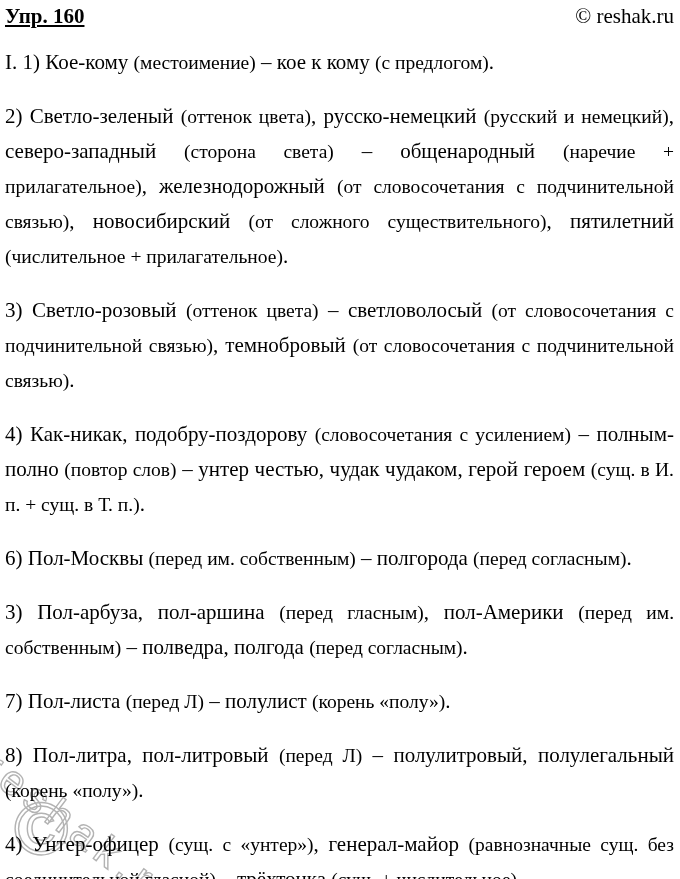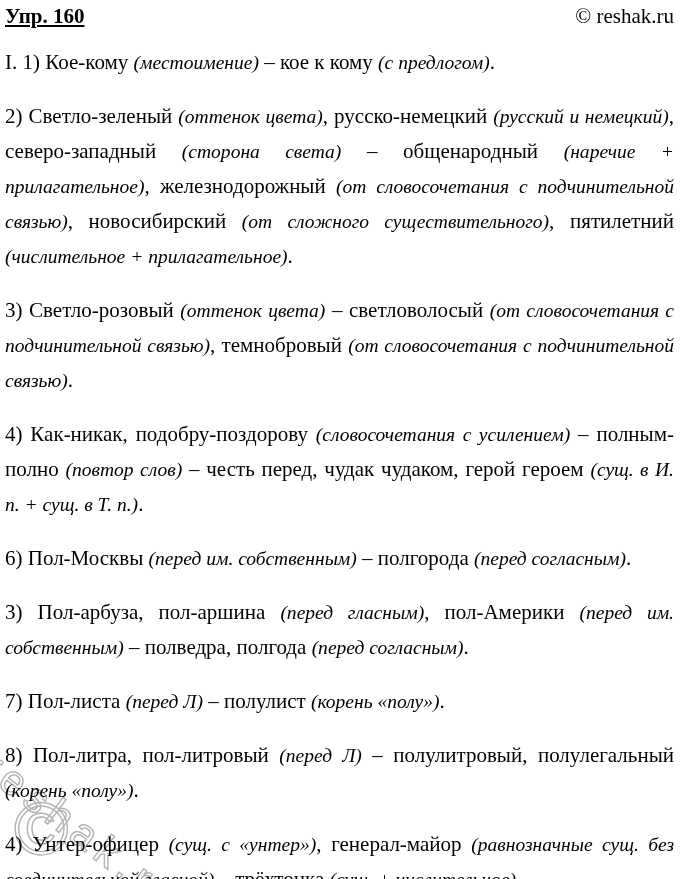--- a/index.html
+++ b/index.html
@@ -34,21 +34,20 @@
     font-weight: bold;
     text-decoration: underline;
   }
   .para {
     font-size: 21px;
     line-height: 34px;
     text-align: justify;
     margin: 0 0 19px 0;
   }
   .it {
-    font-style: italic;
     font-size: 0.93em;
   }
   
   .watermark {
     position: absolute;
     left: 0;
     top: 0;
     width: 680px;
     height: 879px;
     z-index: 1;
@@ -95,21 +94,21 @@
   <div class="content">
     <div class="doc-header">
       <span class="exercise">Упр. 160</span>
       <span class="copyright">© reshak.ru</span>
     </div>
 
     <div>
         <p class="para"><span>I. 1) Кое-кому </span><span class="it">(местоимение)</span><span> – кое к кому </span><span class="it">(с предлогом)</span><span>.</span></p>
         <p class="para"><span>2) Светло-зеленый </span><span class="it">(оттенок цвета)</span><span>, русско-немецкий </span><span class="it">(русский и немецкий)</span><span>, северо-западный </span><span class="it">(сторона света)</span><span> – общенародный </span><span class="it">(наречие + прилагательное)</span><span>, железнодорожный </span><span class="it">(от словосочетания с подчинительной связью)</span><span>, новосибирский </span><span class="it">(от сложного существительного)</span><span>, пятилетний </span><span class="it">(числительное + прилагательное)</span><span>.</span></p>
         <p class="para"><span>3) Светло-розовый </span><span class="it">(оттенок цвета)</span><span> – светловолосый </span><span class="it">(от словосочетания с подчинительной связью)</span><span>, темнобровый </span><span class="it">(от словосочетания с подчинительной связью)</span><span>.</span></p>
-        <p class="para"><span>4) Как-никак, подобру-поздорову </span><span class="it">(словосочетания с усилением)</span><span> – полным-полно </span><span class="it">(повтор слов)</span><span> – честь перед, чудак чудаком, герой героем </span><span class="it">(сущ. в И. п. + сущ. в Т. п.)</span><span>.</span></p>
+        <p class="para"><span>4) Как-никак, подобру-поздорову </span><span class="it">(словосочетания с усилением)</span><span> – полным-полно </span><span class="it">(повтор слов)</span><span> – унтер честью, чудак чудаком, герой героем </span><span class="it">(сущ. в И. п. + сущ. в Т. п.)</span><span>.</span></p>
         <p class="para"><span>6) Пол-Москвы </span><span class="it">(перед им. собственным)</span><span> – полгорода </span><span class="it">(перед согласным)</span><span>.</span></p>
         <p class="para"><span>3) Пол-арбуза, пол-аршина </span><span class="it">(перед гласным)</span><span>, пол-Америки </span><span class="it">(перед им. собственным)</span><span> – полведра, полгода </span><span class="it">(перед согласным)</span><span>.</span></p>
         <p class="para"><span>7) Пол-листа </span><span class="it">(перед Л)</span><span> – полулист </span><span class="it">(корень «полу»)</span><span>.</span></p>
         <p class="para"><span>8) Пол-литра, пол-литровый </span><span class="it">(перед Л)</span><span> – полулитровый, полулегальный </span><span class="it">(корень «полу»)</span><span>.</span></p>
         <p class="para"><span>4) Унтер-офицер </span><span class="it">(сущ. с «унтер»)</span><span>, генерал-майор </span><span class="it">(равнозначные сущ. без соединительной гласной)</span><span> – трёхтонка </span><span class="it">(сущ. + числительное)</span><span>.</span></p>
       </div>
   </div>
 
 </div>
 

